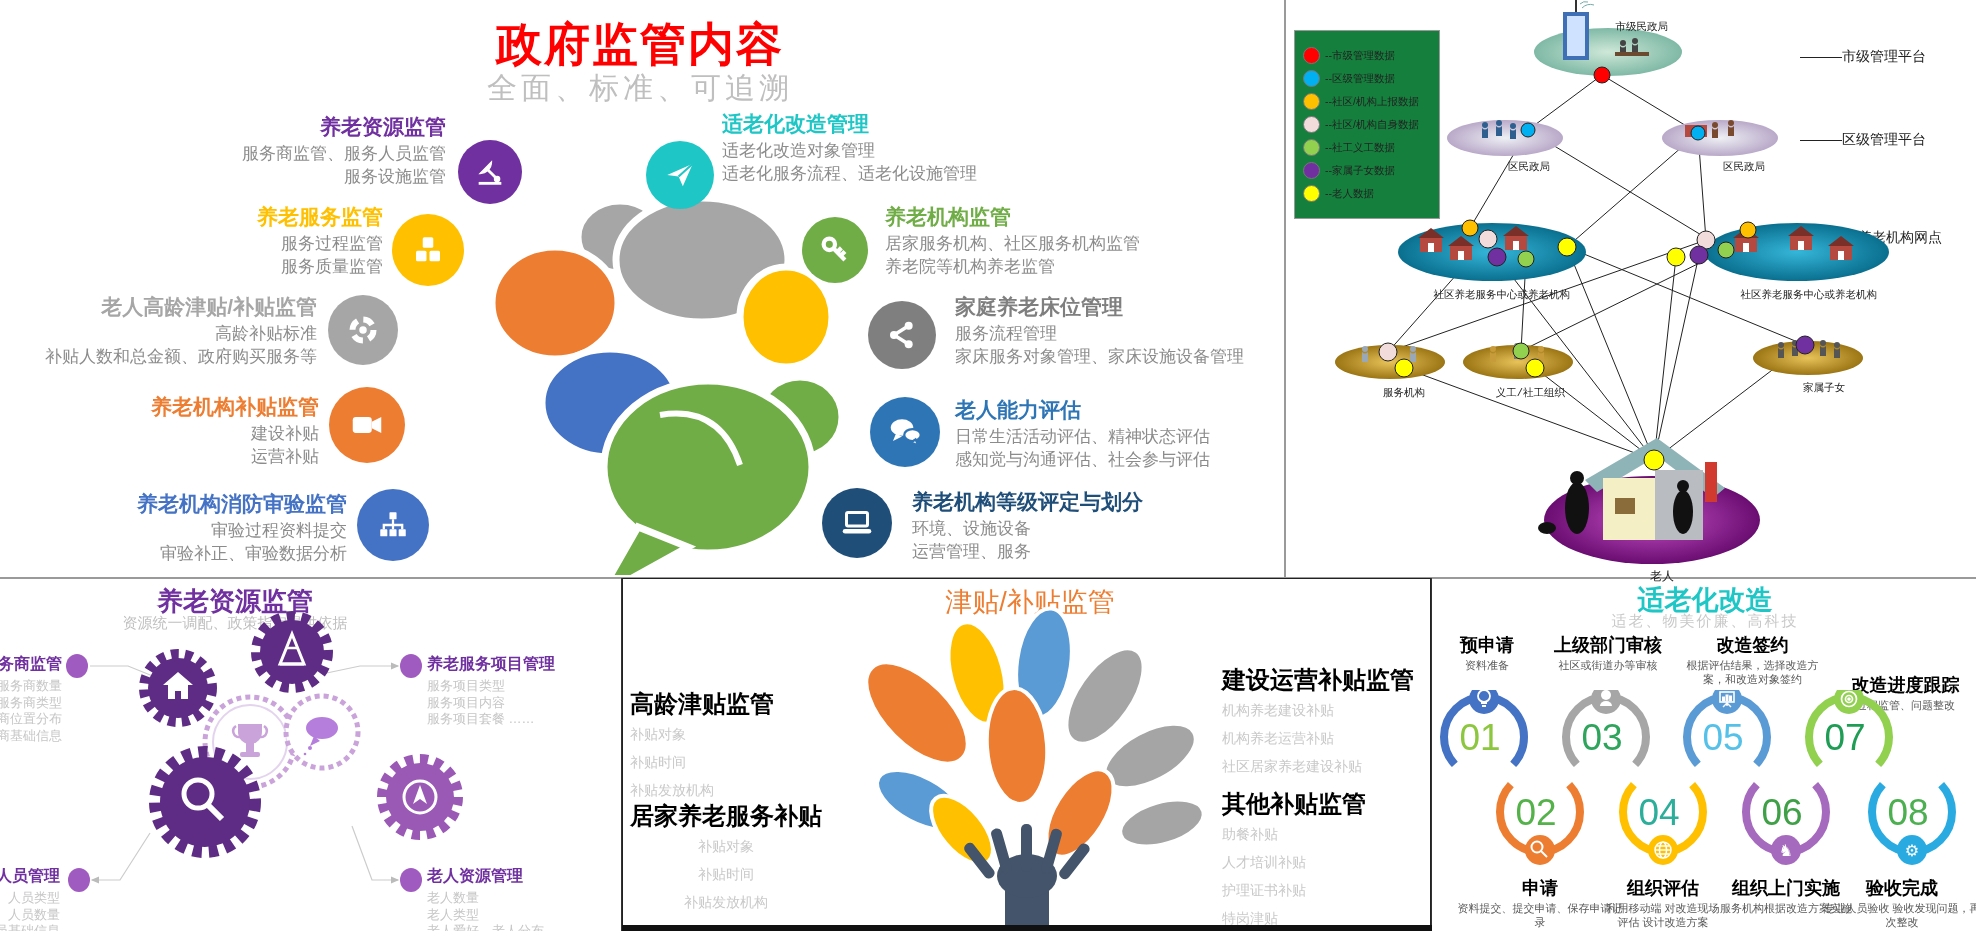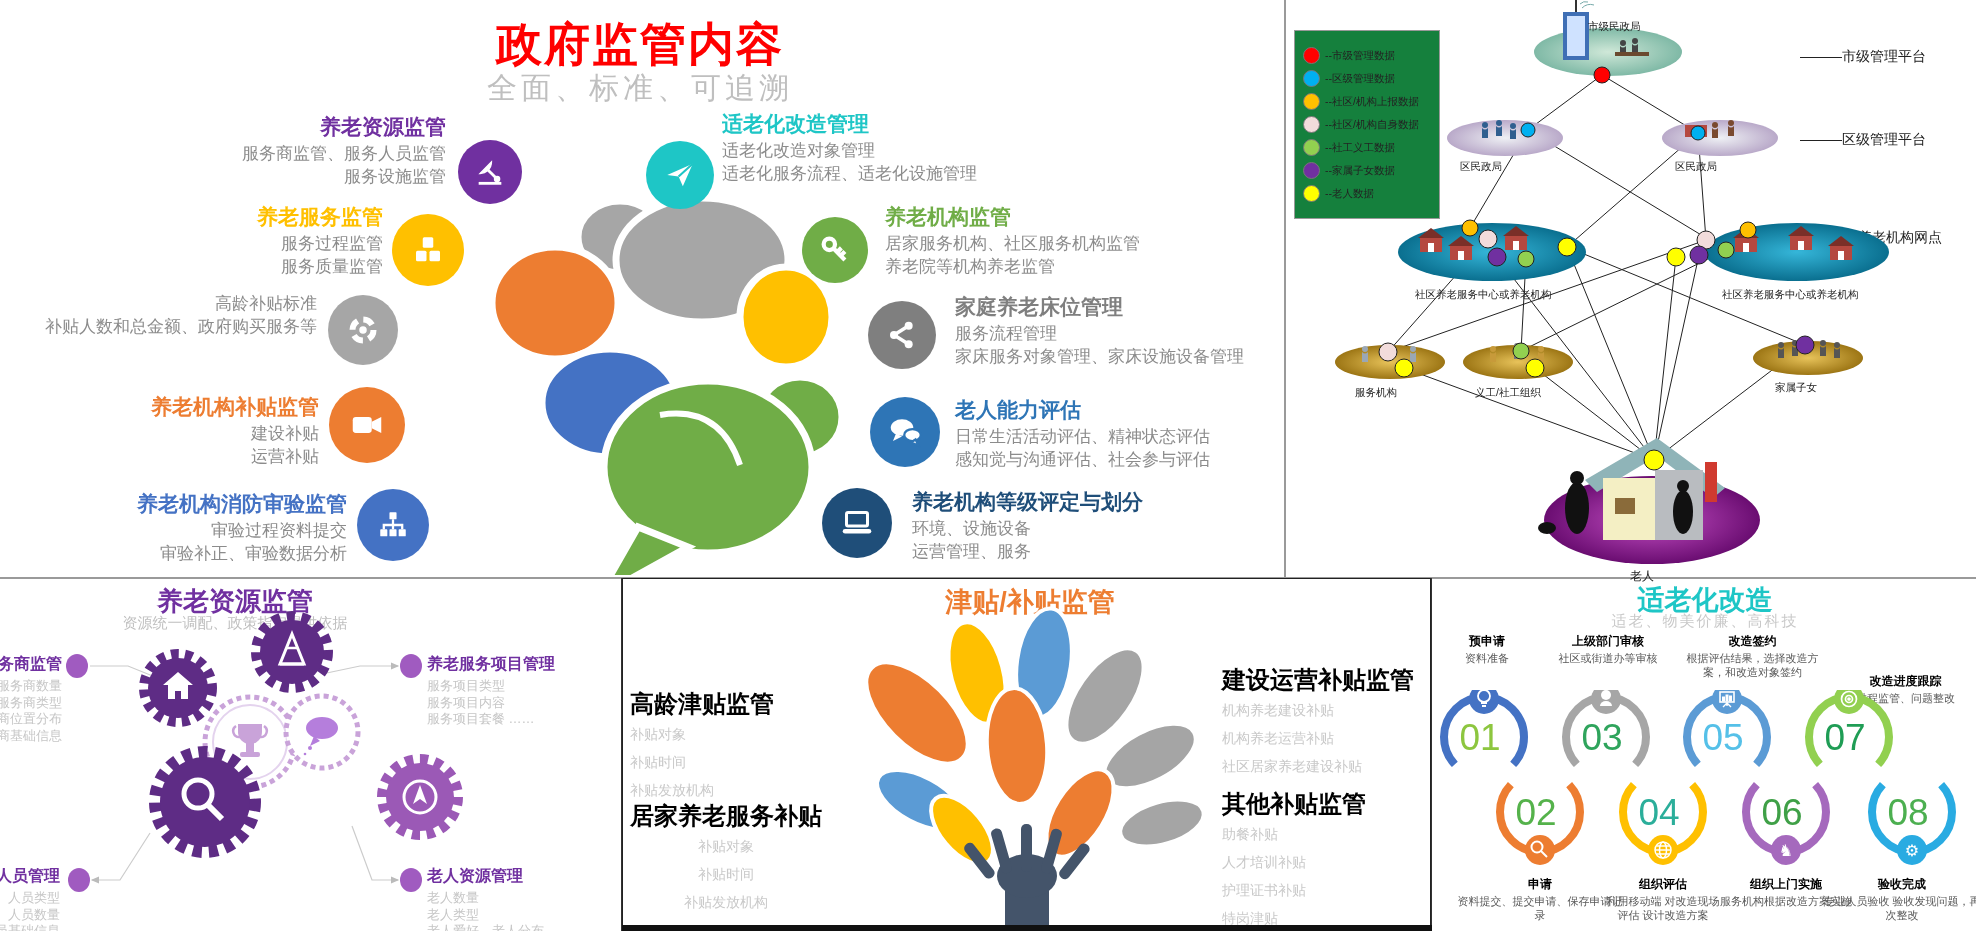--- a/index.html
+++ b/index.html
@@ -18,46 +18,46 @@
   .gov-item.r{text-align:left;}
   .gov-item.l{text-align:right;}
   .icircle{position:absolute;border-radius:50%;display:flex;align-items:center;justify-content:center;}
   
   .legend{position:absolute;left:1294px;top:30px;width:128px;padding:10px 8px;
           border:1px solid #999;background:#15803d;}
   .legend .row{display:flex;align-items:center;margin:6px 0;}
   .legend .dot{width:15px;height:15px;border-radius:50%;border:1px solid #777;margin-right:5px;flex:0 0 auto;}
   .legend .lbl{font-size:10.5px;color:#222;white-space:nowrap;}
   .tierlbl{position:absolute;font-size:14px;color:#222;white-space:nowrap;}
-  .nodelbl{position:absolute;font-size:10.5px;color:#222;text-align:left;white-space:nowrap;}
+  .nodelbl{position:absolute;font-size:10.5px;color:#222;text-align:right;white-space:nowrap;font-family:Liberation Mono, monospace;}
   
   .res-title{position:absolute;left:60px;top:584px;width:350px;text-align:center;
              font-size:26px;font-weight:bold;color:#7030A0;}
   .res-sub{position:absolute;left:60px;top:614px;width:350px;text-align:center;
            font-size:15px;color:#BFBFBF;}
   .corner h4{margin:0 0 3px 0;font-size:16px;font-weight:bold;color:#7030A0;white-space:nowrap;}
   .corner p{margin:0;font-size:13px;color:#C6C6C6;line-height:1.28;white-space:nowrap;}
   .corner{position:absolute;}
   .corner.right{text-align:right;}
   .bullet{position:absolute;width:22px;height:24px;border-radius:50%;background:#A05BC0;}
   
   .subs-border{position:absolute;left:622px;top:578px;width:809px;height:351px;border:1px solid #222;box-sizing:border-box;}
   .subs-bottombar{position:absolute;left:622px;top:925px;width:810px;height:6px;background:#111;}
   .subs-title{position:absolute;left:830px;top:584px;width:400px;text-align:center;
-              font-size:27px;font-weight:bold;color:#ED7D31;}
+              font-size:27px;font-weight:normal;color:#ED7D31;}
   .subs-group h4{margin:0 0 6px 0;font-size:24px;font-weight:bold;color:#000;white-space:nowrap;}
   .subs-group p{margin:0 0 10px 0;font-size:14px;color:#C9C9C9;white-space:nowrap;}
   .subs-group{position:absolute;}
   
   .ret-title{position:absolute;left:1530px;top:582px;width:350px;text-align:center;
              font-size:27px;font-weight:bold;color:#1EC6C6;}
   .ret-sub{position:absolute;left:1530px;top:612px;width:350px;text-align:center;
            font-size:15px;color:#C9C9C9;letter-spacing:2px;}
   .step-lbl{position:absolute;text-align:center;}
-  .step-lbl h5{margin:0;font-size:12px;font-weight:bold;color:#000;white-space:nowrap;}
+  .step-lbl h5{margin:0;font-size:18px;font-weight:bold;color:#000;white-space:nowrap;}
   .step-lbl p{margin:2px 0 0 0;font-size:11px;color:#595959;line-height:1.25;}
   svg text{font-family:"Liberation Sans","DejaVu Sans",sans-serif;}
 </style>
 </head>
 <body>
 
 <div class="sep" style="left:0;top:577px;width:1976px;height:2px;"></div>
 <div class="sep" style="left:1284px;top:0;width:2px;height:578px;"></div>
 <div class="sep" style="left:621px;top:578px;width:2px;height:353px;background:#333;"></div>
 <div class="sep" style="left:1430px;top:578px;width:2px;height:353px;background:#333;"></div>
@@ -105,20 +105,21 @@
     <svg width="36" height="36" viewBox="0 0 24 24">
         <g fill="#fff">
           <rect x="8.5" y="3.5" width="7" height="7" rx="1"></rect>
           <rect x="4" y="12.5" width="7" height="7" rx="1"></rect>
           <rect x="13" y="12.5" width="7" height="7" rx="1"></rect>
         </g>
       </svg>
   </div>
 
   <div class="gov-item l" style="right:1659px;top:293px;">
+    <h3 style="color:#A6A6A6">老人高龄津贴/补贴监管</h3>
     <p>高龄补贴标准</p>
     <p>补贴人数和总金额、政府购买服务等</p>
   </div>
   <div class="icircle" style="left:328px;top:295px;width:70px;height:70px;background:#A6A6A6;">
     <svg width="36" height="36" viewBox="0 0 24 24">
         <circle cx="12" cy="12" r="7" fill="none" stroke="#fff" stroke-width="4" stroke-dasharray="7 4"></circle>
         <circle cx="12" cy="12" r="2.5" fill="#fff"></circle>
       </svg>
   </div>
 

